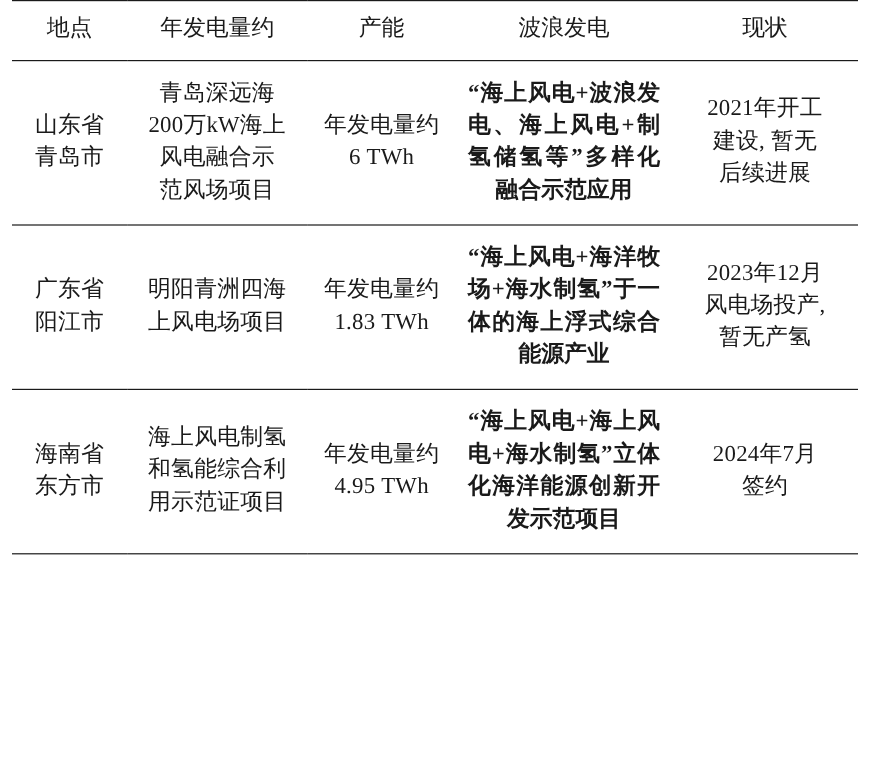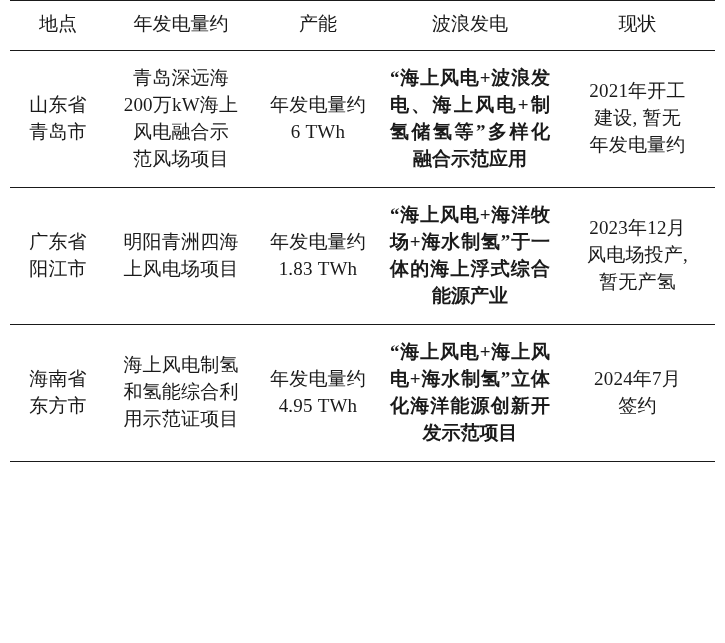--- a/index.html
+++ b/index.html
@@ -127,21 +127,21 @@
         <td class="col-capacity">
           <span class="cell-text">年发电量约
 6 TWh</span>
         </td>
         <td class="col-app">
           <span class="cell-text">“海上风电+波浪发电、海上风电+制氢储氢等”多样化融合示范应用</span>
         </td>
         <td class="col-status">
           <span class="cell-text">2021年开工
 建设, 暂无
-年发电量约</span>
+后续进展</span>
         </td>
       </tr>
       <tr class="body-row">
         <td class="col-location">
           <span class="cell-text">广东省
 阳江市</span>
         </td>
         <td class="col-name">
           <span class="cell-text">明阳青洲四海
 上风电场项目</span>

